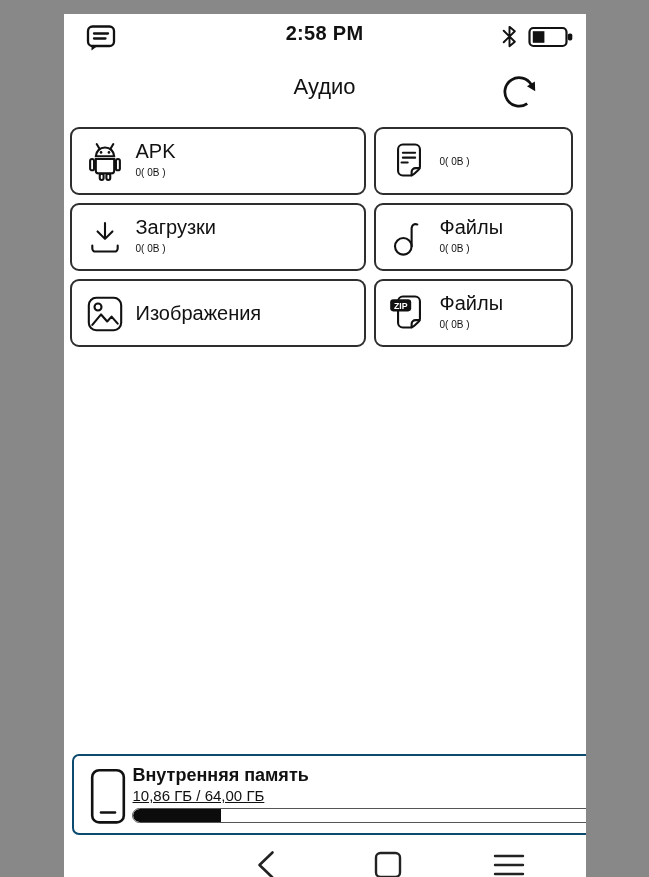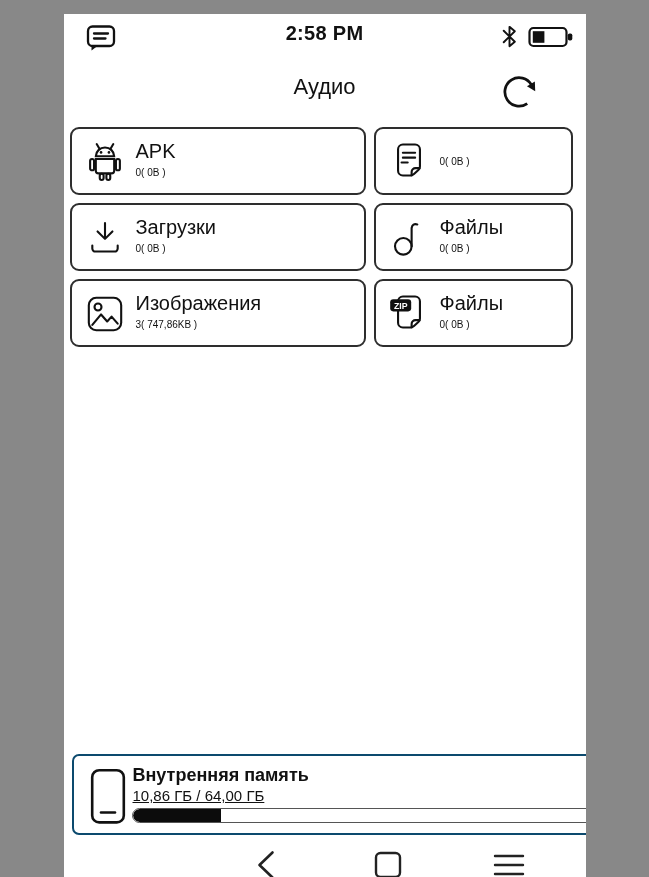--- a/index.html
+++ b/index.html
@@ -157,21 +157,20 @@
     <div class="card">
       <span class="icon-box">
         <svg width="42" height="46" viewBox="0 0 48 48" fill="none" stroke="#111" stroke-width="2.4" stroke-linecap="round" stroke-linejoin="round">
           <rect x="5.5" y="5.5" width="37" height="37" rx="8.5"></rect>
           <circle cx="16" cy="16" r="4"></circle>
           <path d="M9.5 36.5 L19.5 24.5 L26.5 32.5 L31.5 27 L38.5 35"></path>
         </svg>
       </span>
       <span class="txt">
         <div class="ttl">Изображения</div>
-        <div class="cnt">3( 747,86KB )</div>
       </span>
     </div>
 
     <div class="card">
       <span class="icon-box">
         <svg width="42" height="46" viewBox="0 0 48 48" fill="none" stroke="#111" stroke-width="2.4" stroke-linecap="round" stroke-linejoin="round">
           <path d="M11.5 9.5 a5.5 5.5 0 0 1 5.5 -5.5 h14 a5.5 5.5 0 0 1 5.5 5.5 v19.5 c0 1.6 -.6 3.1 -1.8 4.2 l-5 4.6 c-1.1 1 -2.5 1.6 -4 1.6 h-8.7 a5.5 5.5 0 0 1 -5.5 -5.5 z"></path>
           <path d="M36 31 h-4.5 a4.5 4.5 0 0 0 -4.5 4.5 v3.8"></path>
           <rect x="2.5" y="7" width="24" height="14" rx="3.5" fill="#111" stroke="none"></rect>
           <text x="14.5" y="17.8" text-anchor="middle" font-size="10" font-weight="bold" fill="#ffffff" stroke="none" font-family="Liberation Sans, sans-serif">ZIP</text>

